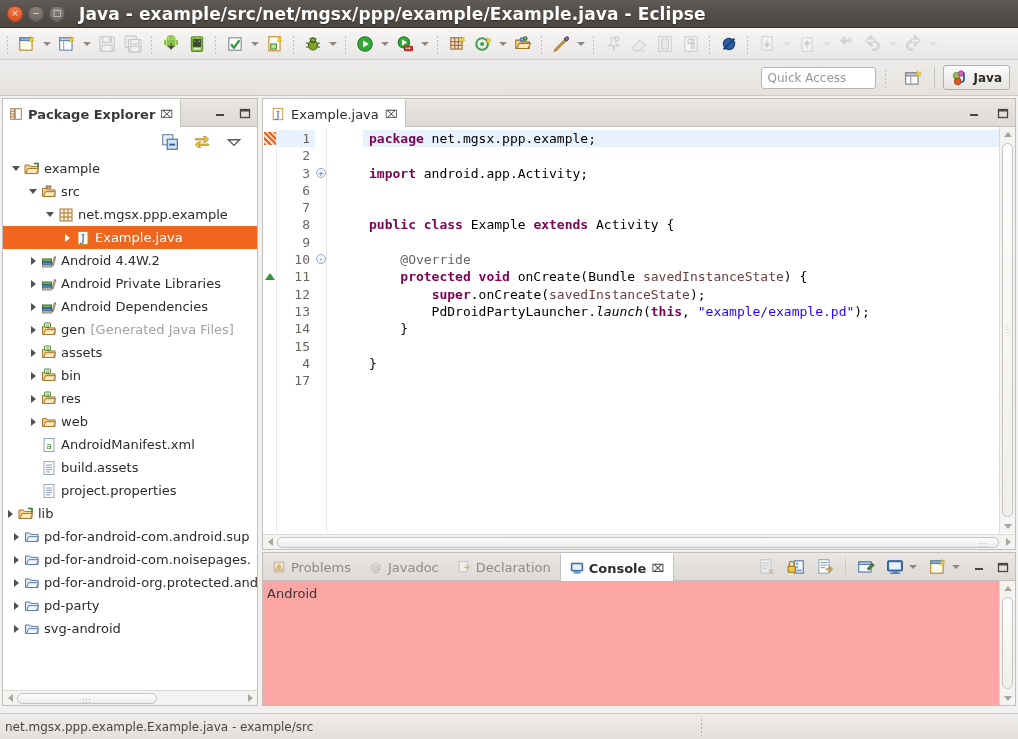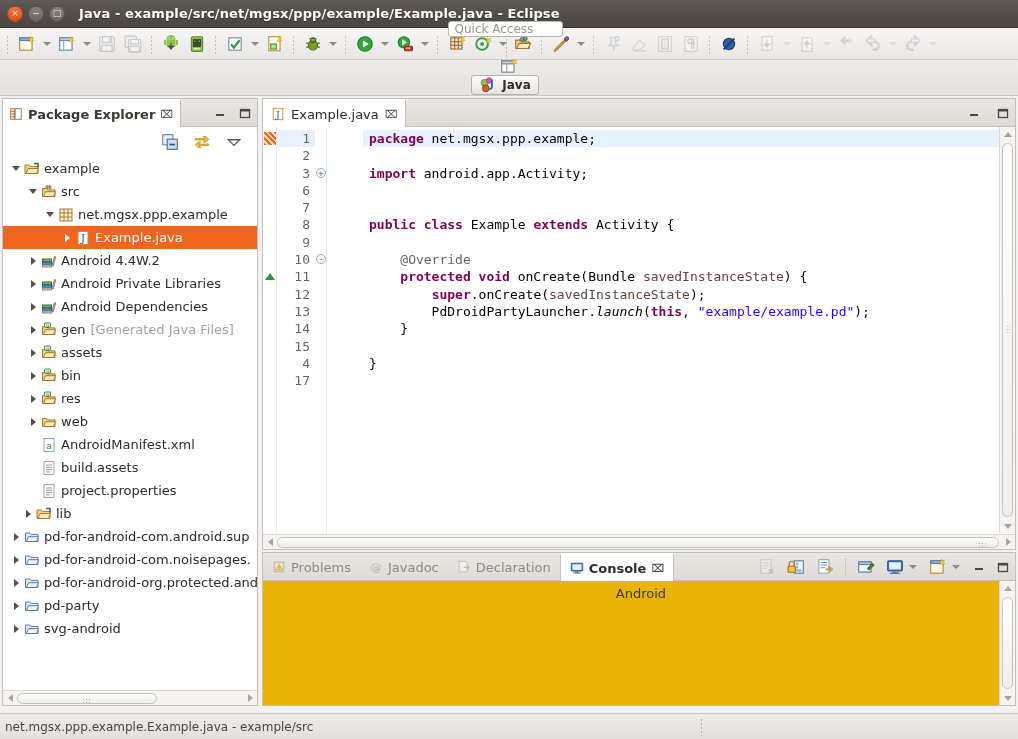--- a/index.html
+++ b/index.html
@@ -25,21 +25,21 @@
     width: 16px; height: 16px; border-radius: 50%;
     display: flex; align-items: center; justify-content: center;
     font-size: 9px; color: #f6f4f2; line-height: 1;
     border: 1px solid rgba(0,0,0,.25);
   }
   .wbtn.close { background: linear-gradient(to bottom,#f07746,#d9521e); }
   .wbtn.min   { background: linear-gradient(to bottom,#89817b,#6e6660); }
   .wbtn.max   { background: linear-gradient(to bottom,#89817b,#6e6660); }
   .wbtn span { opacity:.92; font-family:"DejaVu Sans", sans-serif; }
   .title-text {
-    color: #ffffff; font-size: 13px; font-weight: bold;
+    color: #ffffff; font-size: 17px; font-weight: bold;
     margin-left: 14px; letter-spacing: .1px;
     text-shadow: 0 1px 1px rgba(0,0,0,.4);
   }
 
   
   .toolbar {
     height: 32px; width: 100%;
     background: linear-gradient(to bottom,#f7f6f5,#e9e7e5);
     border-bottom: 1px solid #cfcbc7;
     display: flex; align-items: center; padding: 0 2px;
@@ -68,21 +68,20 @@
   .ico { width:18px; height:18px; display:block; }
   .dim { opacity:.38; }
 
   
   .qarow {
     height: 36px; width:100%;
     background: linear-gradient(to bottom,#eeecea,#e4e1de);
     border-bottom: 1px solid #cdc9c5;
     display:flex; align-items:center; justify-content:flex-end;
     padding-right: 8px;
-    flex-direction: column;
   }
   .qasearch {
     width: 115px; height: 22px; background:#fff;
     border:1px solid #b9b5b1; border-radius:3px;
     display:flex; align-items:center; padding:0 6px;
     color:#9a9590; font-size:12px;
   }
   .persp-sep { width:1px; height:22px; background:#c6c2be; margin:0 8px; }
   .persp-btn {
     height:25px; display:flex; align-items:center; gap:5px;
@@ -181,21 +180,21 @@
   .ital { font-style:italic; }
 
   
   .console { position:absolute; left:262px; top:456px; width:754px; height:154px; background:#fff; border:1px solid #c3bfbb; }
   .cs-tabstrip { height:28px; position:relative; background: linear-gradient(to bottom,#e9e6e3,#dedad6); border-bottom:1px solid #c3bfbb; }
   .cs-tabs { position:absolute; left:0; top:0; height:28px; display:flex; align-items:stretch; }
   .cs-tab { display:flex; align-items:center; gap:5px; padding:0 9px; font-size:13px; color:#8e8a86; }
   .cs-tab.active { background:#fff; color:#2e2b28; font-weight:bold; border-top:2px solid #fff;
                    border-left:1px solid #c3bfbb; border-right:1px solid #c3bfbb; }
   .cs-ctrls { position:absolute; right:6px; top:0; height:28px; display:flex; align-items:center; gap:11px; }
-  .cs-body { position:absolute; left:0; top:28px; right:0; bottom:0; background:#eab308;text-align:center; }
+  .cs-body { position:absolute; left:0; top:28px; right:0; bottom:0; background:#fca5a5; }
   .cs-text { font-size:13px; color:#3a3734; padding:5px 0 0 4px; font-family:"DejaVu Sans","Liberation Sans",sans-serif; }
 
   
   .status {
     position:absolute; left:0; bottom:0; width:1018px; height:26px;
     background: linear-gradient(to bottom,#eeecea,#e2dfdc);
     border-top:1px solid #cdc9c5; display:flex; align-items:center;
   }
   .status .txt { font-size:12px; color:#4a4642; padding-left:5px; }
   .status .vsep { position:absolute; left:700px; top:4px; width:2px; height:18px;
@@ -726,21 +725,21 @@
                 <g stroke="#7f95ab" stroke-width=".9">
                   <line x1="5" y1="5" x2="11" y2="5"></line>
                   <line x1="5" y1="7.3" x2="11" y2="7.3"></line>
                   <line x1="5" y1="9.6" x2="11" y2="9.6"></line>
                   <line x1="5" y1="11.9" x2="9" y2="11.9"></line>
                 </g>
               </svg>
             </span>
             <span class="tlabel">project.properties</span>
           </div>
-          <div class="trow" style="padding-left:18px">
+          <div class="trow" style="padding-left:0">
             <span class="twist">
               <i class="r"></i>
             </span>
             <span class="ticon">
               <svg class="ico" viewBox="0 0 16 16" style="width:16px;height:16px">
                 <path d="M1 12.5V4h4.2l1.2 1.4H14v7z" fill="#f3d28a" stroke="#a5792b"></path>
                 <path d="M2 12.5l2-5h10.5l-2 5z" fill="#fbe9bf" stroke="#a5792b"></path>
                 <path d="M10 2.5h4v4" fill="none" stroke="#2f7a3a" stroke-width="1.6"></path>
               </svg>
             </span>

